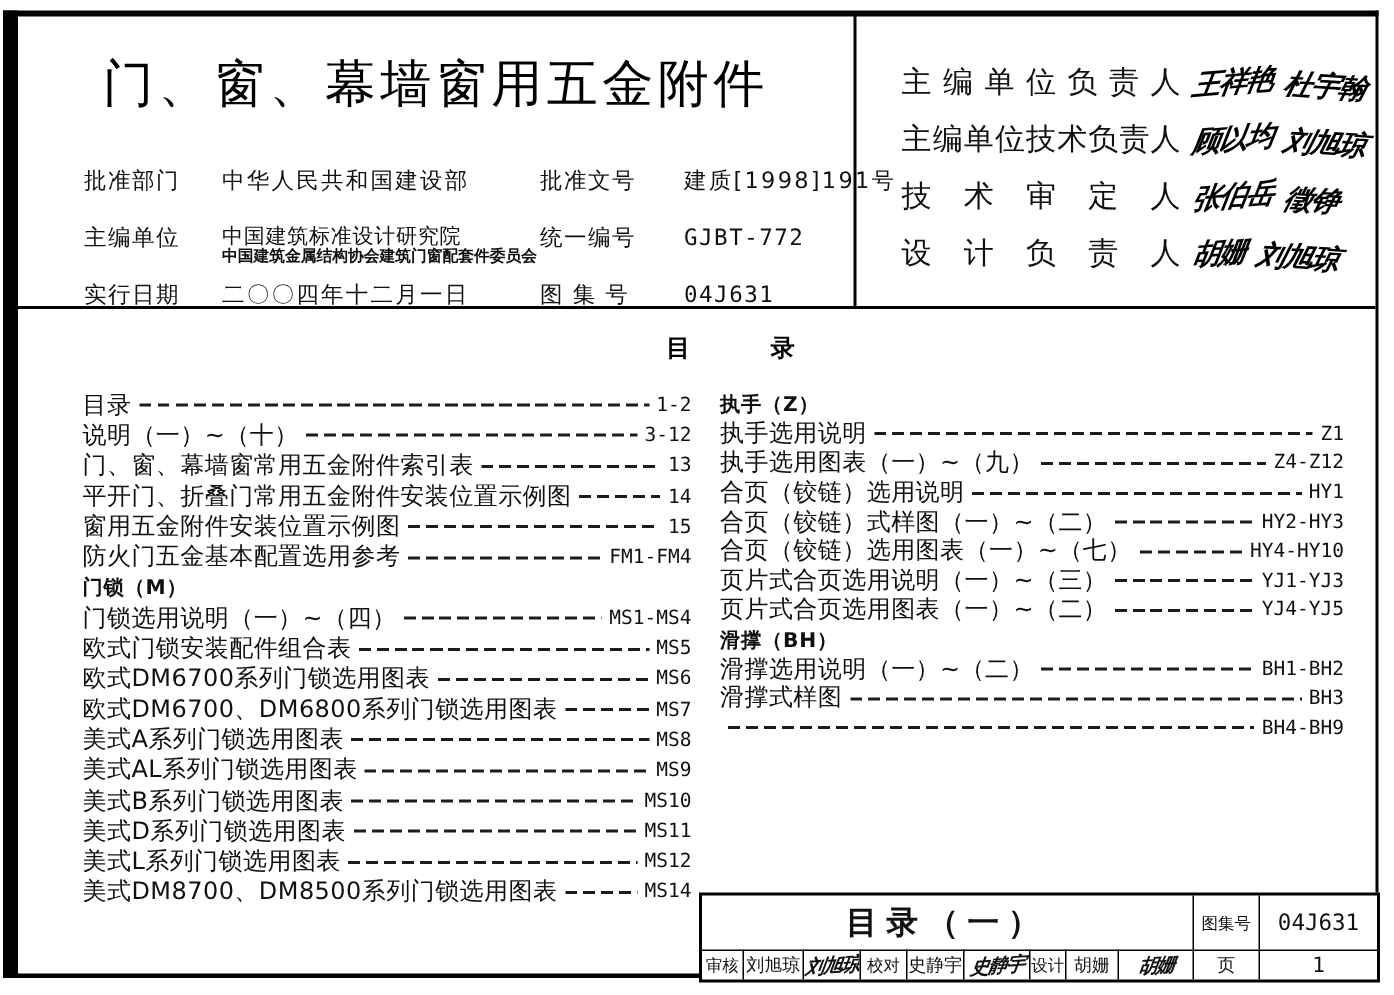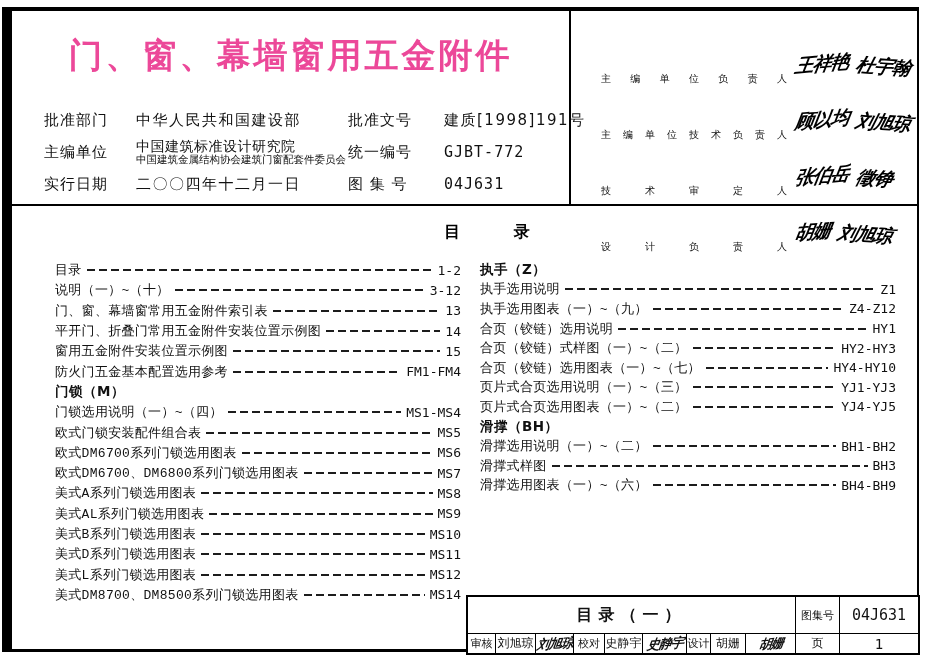--- a/index.html
+++ b/index.html
@@ -10,68 +10,68 @@
   .frame{position:absolute;background:#000;}
   .f-top{left:2px;top:7px;width:917px;height:4px;}
   .f-left{left:2px;top:7px;width:10px;height:645px;}
   .f-right{left:917px;top:7px;width:2px;height:645px;}
   .f-bottom{left:2px;top:649px;width:917px;height:3px;}
   .div-h{left:12px;top:204px;width:905px;height:2px;}
   .div-v{left:569px;top:9px;width:2px;height:196px;}
 
   
   .hdr-left{position:absolute;left:12px;top:9px;width:557px;height:195px;}
-  .doc-title{margin:0;padding-top:24px;text-align:center;font-size:34px;font-weight:bold;
-    letter-spacing:3px;color:#ec4899;}
-  .info-grid{position:absolute;left:32px;top:102px;width:505px;display:grid;
+  .doc-title{margin:0;padding-top:24px;text-align:center;font-size:34px;font-weight:normal;
+    letter-spacing:3px;color:#000000;}
+  .info-grid{position:absolute;left:44px;top:102px;width:505px;display:grid;
     grid-template-columns:92px 212px 96px 1fr;row-gap:9px;align-items:center;font-size:15px;}
   .info-label{letter-spacing:1px;white-space:nowrap;}
   .info-value{letter-spacing:1.5px;white-space:nowrap;}
   .info-code{font-family:"DejaVu Sans Mono","Liberation Mono",monospace;letter-spacing:1px;}
   .unit-lines{line-height:1.1;}
-  .unit-l1{font-size:14px;letter-spacing:0.5px;white-space:nowrap;}
-  .unit-l2{font-size:10.5px;letter-spacing:0;white-space:nowrap;}
+  .unit-l1{font-size:14px;letter-spacing:0.5px;white-space:nowrap;margin-top:12px;}
+  .unit-l2{font-size:10.5px;letter-spacing:0;white-space:nowrap;font-weight:bold;}
 
   
   .hdr-right{position:absolute;left:571px;top:9px;width:346px;height:195px;
     padding:32px 0 0 30px;box-sizing:border-box;display:flex;flex-direction:column;gap:11px;}
   .signoff-row{display:flex;align-items:center;white-space:nowrap;}
-  .signoff-label{display:inline-block;width:186px;font-size:10px;text-align:justify;
-    text-align-last:justify;flex:0 0 auto;margin-top:31px;}
+  .signoff-label{display:inline-block;width:186px;font-size:20px;text-align:justify;
+    text-align-last:justify;flex:0 0 auto;}
   .sig{display:inline-block;font-family:"DejaVu Serif","Liberation Serif",serif;
     font-style:italic;font-weight:600;font-size:19px;letter-spacing:-1px;
     transform:rotate(-5deg) skewX(-14deg);margin-left:8px;color:#000;}
   .sig.alt{transform:rotate(4deg) skewX(-10deg) translateY(3px);}
 
   
   .toc{position:absolute;left:12px;top:206px;width:905px;height:443px;}
   .toc-heading{position:absolute;left:45px;right:0;top:16px;text-align:center;
     font-size:16px;font-weight:bold;word-spacing:48px;color:#000;}
   .toc-col{position:absolute;top:54px;}
   .toc-col-left{left:43px;width:406px;}
   .toc-col-right{left:468px;width:416px;}
   .toc-row{display:flex;align-items:center;white-space:nowrap;}
   .toc-col-left .toc-row,.toc-col-left .toc-section-header{height:20.3px;}
   .toc-col-right .toc-row,.toc-col-right .toc-section-header{height:19.6px;}
-  .toc-title{font-size:13px;letter-spacing:0.3px;flex:0 0 auto;font-family:Liberation Mono, monospace;}
+  .toc-title{font-size:16px;letter-spacing:0.3px;flex:0 0 auto;}
   .toc-page{font-size:13px;font-family:"DejaVu Sans Mono","Liberation Mono",monospace;
     flex:0 0 auto;}
   .leader{flex:1 1 auto;height:2px;margin:0 5px;align-self:center;
     background-image:repeating-linear-gradient(to right,#1c1c1c 0 8px,transparent 8px 12px);}
   .toc-section-header{display:flex;align-items:center;font-size:13.5px;font-weight:bold;
     letter-spacing:0.5px;}
 
   
   .titleblock{position:absolute;left:466px;top:595px;width:454px;height:60px;
     box-sizing:border-box;border:2px solid #000;display:grid;
     grid-template-columns:27px 40px 38px 31px 38px 44px 24px 35px 50px 44px 1fr;
     grid-template-rows:36px 20px;background:#fff;}
   .tb-cell{display:flex;align-items:center;justify-content:center;box-sizing:border-box;
     overflow:hidden;white-space:nowrap;}
-  .tb-sheet-title{grid-column:1/10;grid-row:1;font-size:16px;font-weight:bold;
+  .tb-sheet-title{grid-column:1/10;grid-row:1;font-size:21px;font-weight:bold;
     letter-spacing:6px;}
   .tb-atlas-label{grid-column:10;grid-row:1;border-left:1.5px solid #000;font-size:11px;}
   .tb-atlas-no{grid-column:11;grid-row:1;border-left:1.5px solid #000;font-size:15px;
     font-family:"DejaVu Sans Mono","Liberation Mono",monospace;}
   .tb-r2{grid-row:2;border-top:1.5px solid #000;font-size:11px;}
   .tb-bl{border-left:1.2px solid #000;}
   .tb-name{font-size:12px;}
   .tb-sig{font-family:"DejaVu Serif","Liberation Serif",serif;font-style:italic;
     font-weight:600;font-size:13px;letter-spacing:-1px;transform:rotate(-4deg) skewX(-12deg);}
   .tb-page-label{font-size:12px;}
@@ -262,21 +262,20 @@
           <span class="toc-title">滑撑选用说明（一）~（二）</span>
           <span class="leader"></span>
           <span class="toc-page">BH1-BH2</span>
         </div>
         <div class="toc-row">
           <span class="toc-title">滑撑式样图</span>
           <span class="leader"></span>
           <span class="toc-page">BH3</span>
         </div>
         <div class="toc-row">
-          <span class="toc-title">滑撑选用图表（一）~（六）</span>
           <span class="leader"></span>
           <span class="toc-page">BH4-BH9</span>
         </div>
       </div>
   </div>
 
   <div class="titleblock">
     <div class="tb-cell tb-sheet-title">目录（一）</div>
     <div class="tb-cell tb-atlas-label">图集号</div>
     <div class="tb-cell tb-atlas-no">04J631</div>

